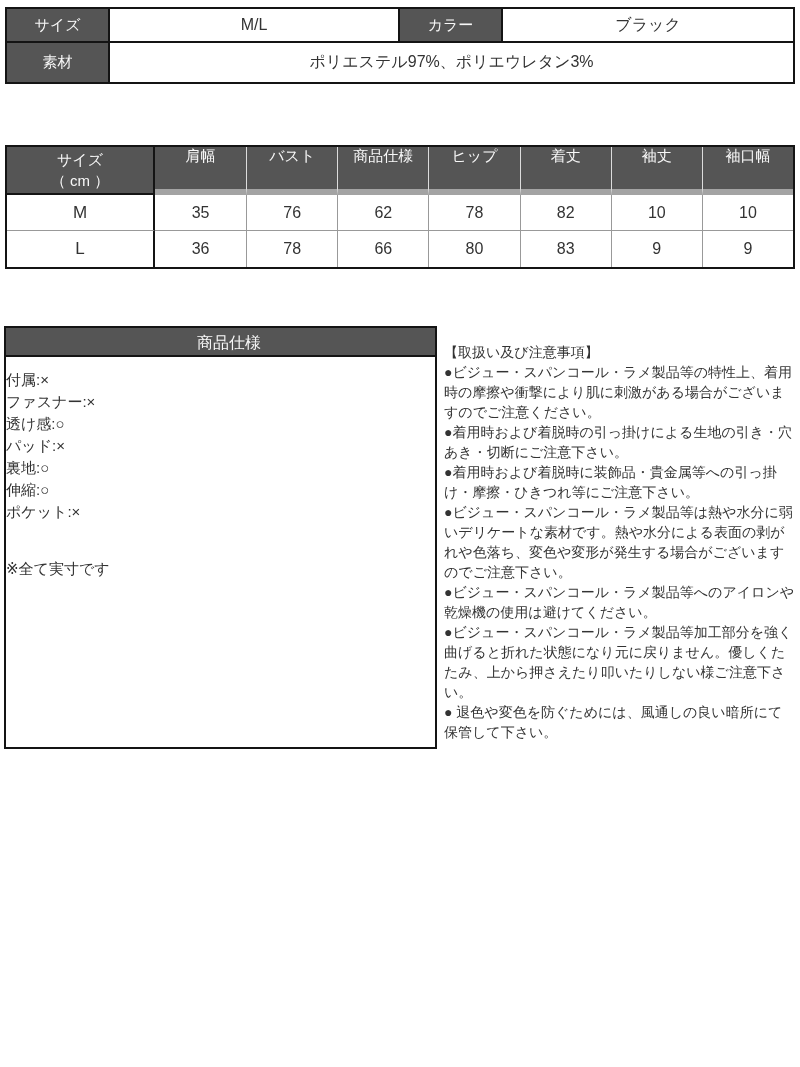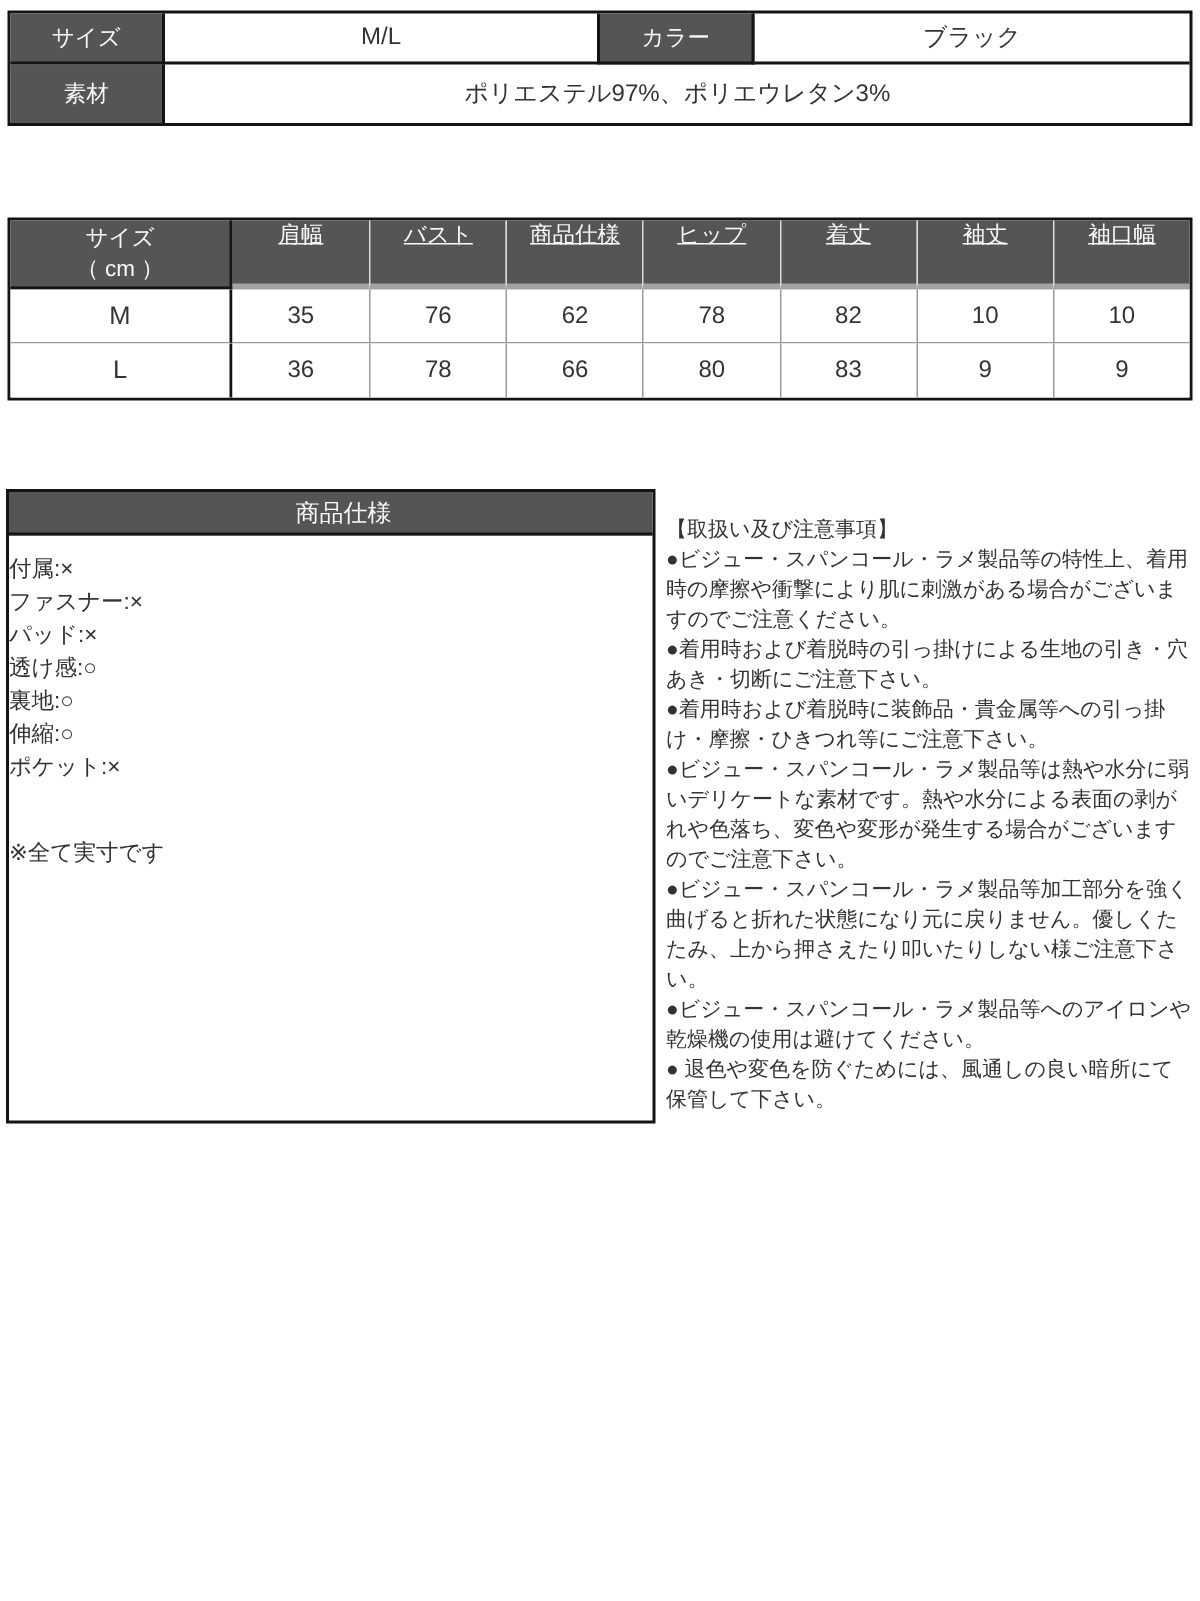--- a/index.html
+++ b/index.html
@@ -59,24 +59,23 @@
     text-align: center;
   }
   .size-table th.corner {
     height: 46px;
     line-height: 21px;
     border-right: 2px solid #141414;
     border-bottom: 2px solid #141414;
     vertical-align: middle;
   }
   .size-table th.col-h {
-    border-bottom: 4px solid #a3a3a3;
+    border-bottom: 6px solid #a3a3a3;
     vertical-align: bottom;
     padding-bottom: 23px;
-    text-decoration: underline;
   }
   .size-table th.col-h + th.col-h { border-left: 1px solid #dcdcdc; }
   .size-table td {
     text-align: center;
     vertical-align: middle;
     height: 36px;
     font-size: 16px;
     color: #333333;
     background: #ffffff;
   }
@@ -192,31 +191,31 @@
     <td class="val">9</td>
   </tr>
 </tbody>
   </table>
 
 <div class="spec-box">
   <div class="spec-header">商品仕様</div>
   <div class="spec-body">
     <div class="spec-item">付属:×</div>
     <div class="spec-item">ファスナー:×</div>
+    <div class="spec-item">透け感:○</div>
     <div class="spec-item">パッド:×</div>
-    <div class="spec-item">透け感:○</div>
     <div class="spec-item">裏地:○</div>
     <div class="spec-item">伸縮:○</div>
     <div class="spec-item">ポケット:×</div>
     <div class="spec-note">※全て実寸です</div>
   </div>
 </div>
 
 <div class="notes">
   <p>【取扱い及び注意事項】</p>
   <p>●ビジュー・スパンコール・ラメ製品等の特性上、着用時の摩擦や衝撃により肌に刺激がある場合がございますのでご注意ください。</p>
   <p>●着用時および着脱時の引っ掛けによる生地の引き・穴あき・切断にご注意下さい。</p>
   <p>●着用時および着脱時に装飾品・貴金属等への引っ掛け・摩擦・ひきつれ等にご注意下さい。</p>
   <p>●ビジュー・スパンコール・ラメ製品等は熱や水分に弱いデリケートな素材です。熱や水分による表面の剥がれや色落ち、変色や変形が発生する場合がございますのでご注意下さい。</p>
+  <p>●ビジュー・スパンコール・ラメ製品等へのアイロンや乾燥機の使用は避けてください。</p>
   <p>●ビジュー・スパンコール・ラメ製品等加工部分を強く曲げると折れた状態になり元に戻りません。優しくたたみ、上から押さえたり叩いたりしない様ご注意下さい。</p>
-  <p>●ビジュー・スパンコール・ラメ製品等へのアイロンや乾燥機の使用は避けてください。</p>
   <p>● 退色や変色を防ぐためには、風通しの良い暗所にて保管して下さい。</p>
 </div>
 
 </body></html>

